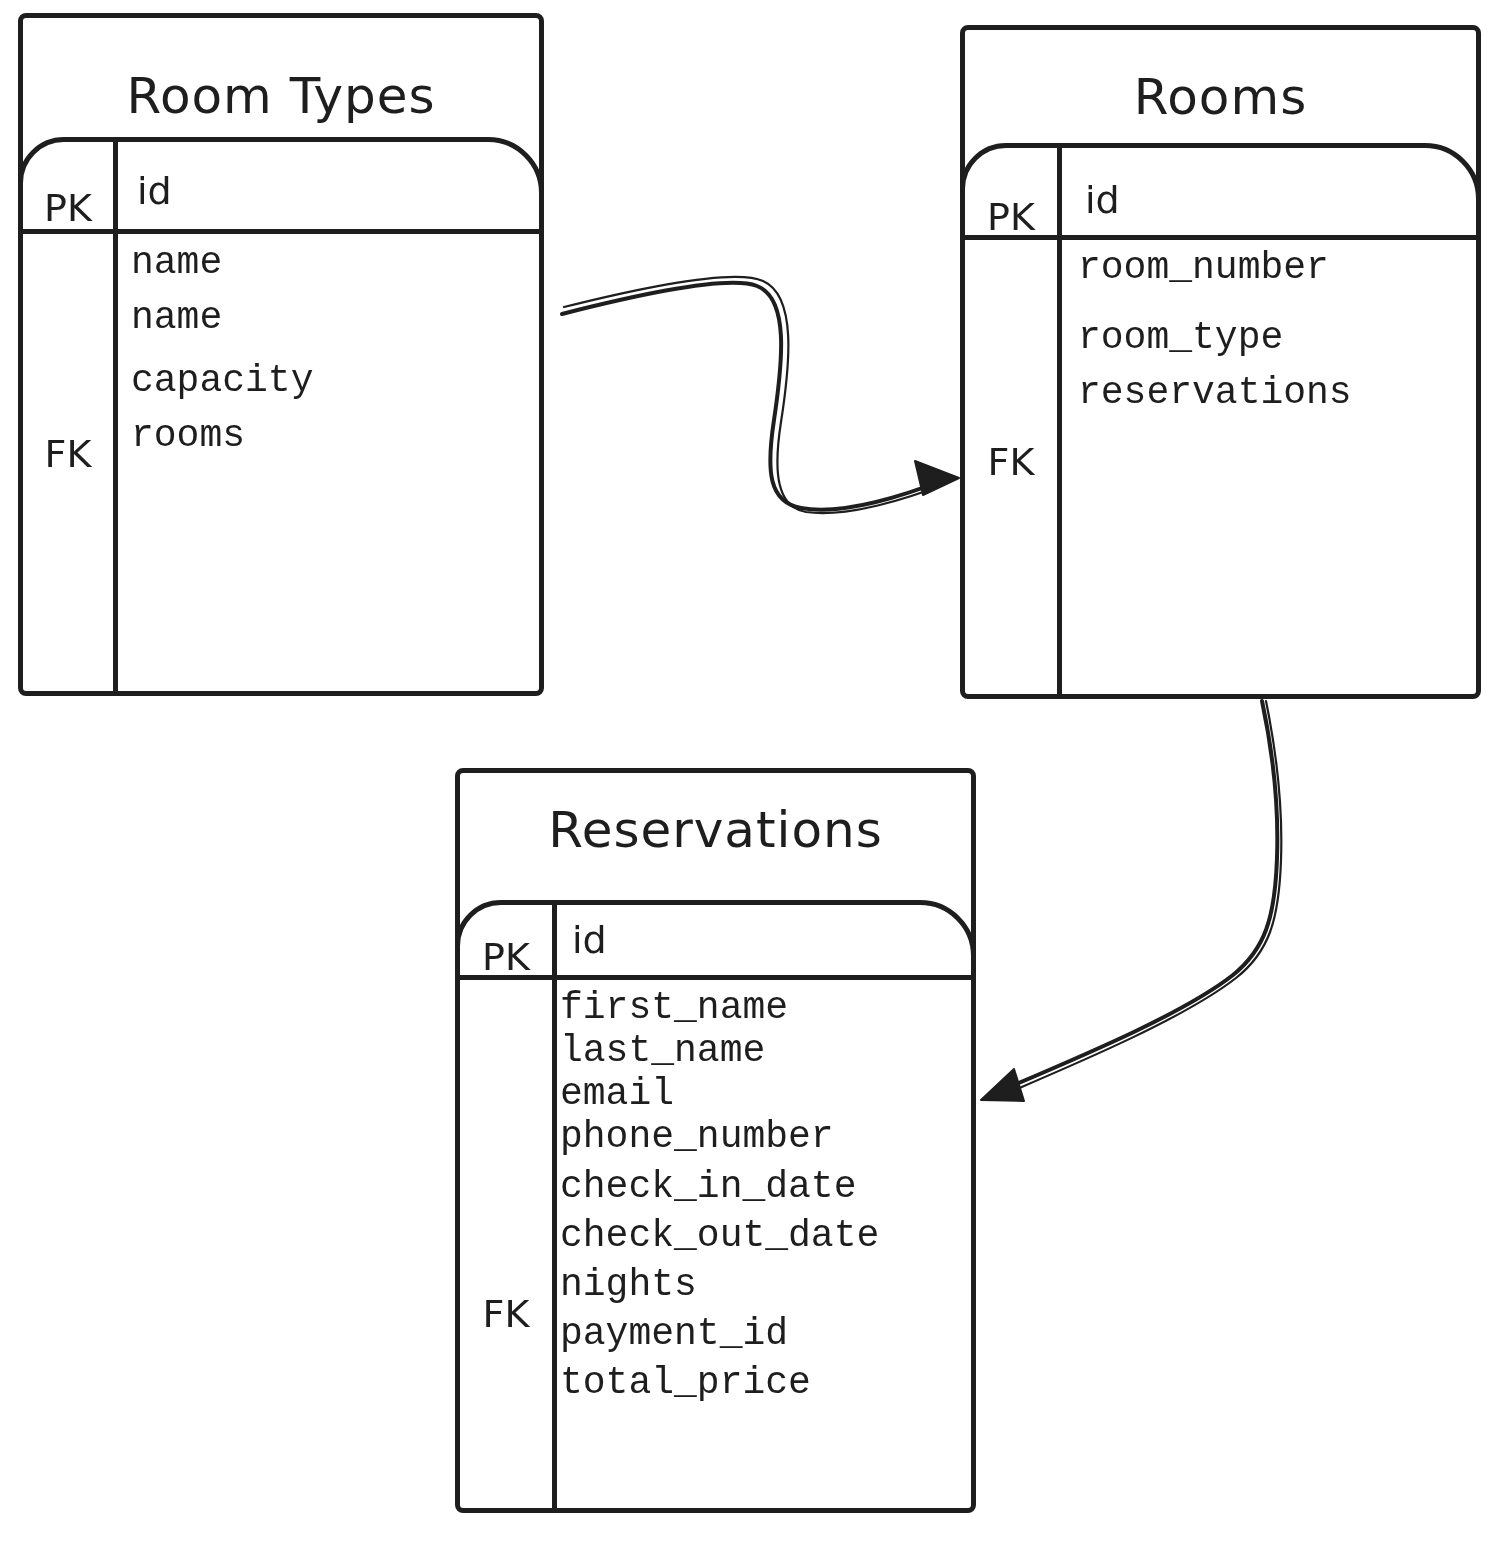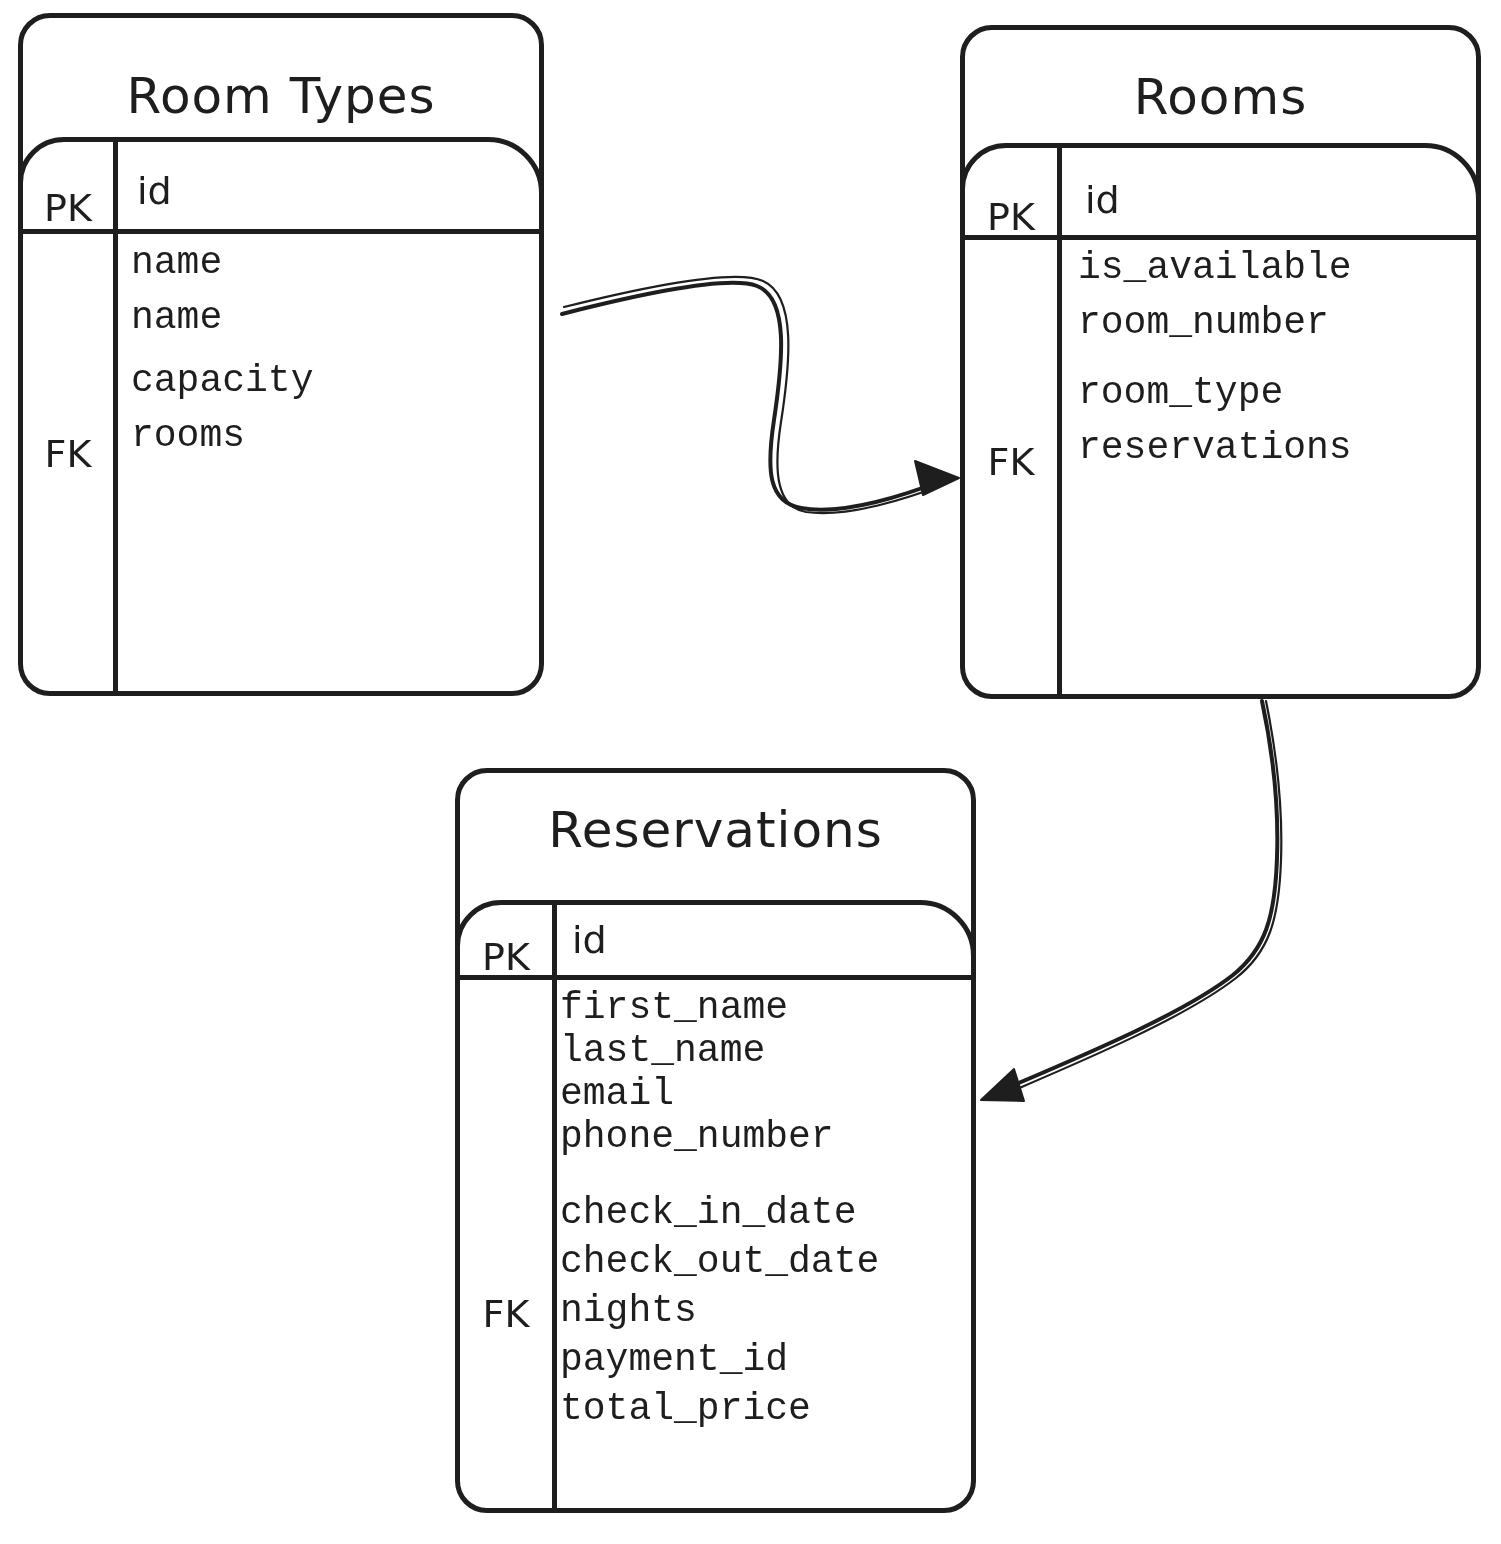--- a/index.html
+++ b/index.html
@@ -22,21 +22,21 @@
   }
   #arrows path { fill: none; stroke: var(--ink); stroke-linecap: round; }
   #arrows .s1 { stroke-width: 4; }
   #arrows .s2 { stroke-width: 2.2; }
   #arrows polygon { fill: var(--ink); stroke: var(--ink); stroke-width: 2; stroke-linejoin: round; }
 
   .tbl {
     position: absolute;
     background: #ffffff;
     border: 5px solid var(--ink);
-    border-radius: 32px;
+    border-radius: 8px;
   }
   .tbl-title {
     position: absolute;
     left: 0; right: 0;
     text-align: center;
     font-size: 50px;
     line-height: 64px;
     letter-spacing: 1px;
     white-space: nowrap;
   }
@@ -91,21 +91,21 @@
   #t2 { left: 455px; top: 768px; width: 521px; height: 745px; }
   #t2 .tbl-title  { top: 25px; }
   #t2 .tbl-header { top: 127px; height: 80px; }
   #t2 .col-divider{ left: 92px; top: 127px; }
   #t2 .key-label.pk { left: 0; width: 92px; top: 145px; }
   #t2 .key-field  { left: 112px; top: 145px; }
   #t2 .key-label.fk { left: 0; width: 92px; top: 502px; }
   #t2 .fields { left: 100px; top: 213px; }
   #t2 .fld.lh-a { height: 43px; line-height: 43px; }
   #t2 .fld.lh-b { height: 49px; line-height: 49px; }
-  #t2 .gap { margin-top: 30px; }
+  #t2 .gap { margin-top: 4px; }
 </style>
 </head>
 <body>
 
 <div id="canvas">
 
   <svg id="arrows" viewBox="0 0 1501 1544" xmlns="http://www.w3.org/2000/svg">
     <g>
       <path class="s1" d="M 562 314 C 648 292 731 276 757 286 C 789 298 783 360 774 420 C 766 472 769 502 801 508 C 845 516 908 494 947 479"></path>
       <path class="s2" d="M 564 307 C 652 285 737 269 763 281 C 797 296 790 364 781 422 C 773 473 777 507 806 512 C 848 518 909 498 945 484"></path>
@@ -134,21 +134,20 @@
   </section>
 
   <section class="tbl" id="t1">
     <div class="tbl-title">Rooms</div>
     <div class="tbl-header"></div>
     <div class="col-divider"></div>
     <div class="key-label pk">PK</div>
     <div class="key-field">id</div>
     <div class="key-label fk">FK</div>
     <div class="fields">
-      <div class="fld">is_available</div>
       <div class="fld">room_number</div>
       <div class="fld gap">room_type</div>
       <div class="fld">reservations</div>
     </div>
   </section>
 
   <section class="tbl" id="t2">
     <div class="tbl-title">Reservations</div>
     <div class="tbl-header"></div>
     <div class="col-divider"></div>

